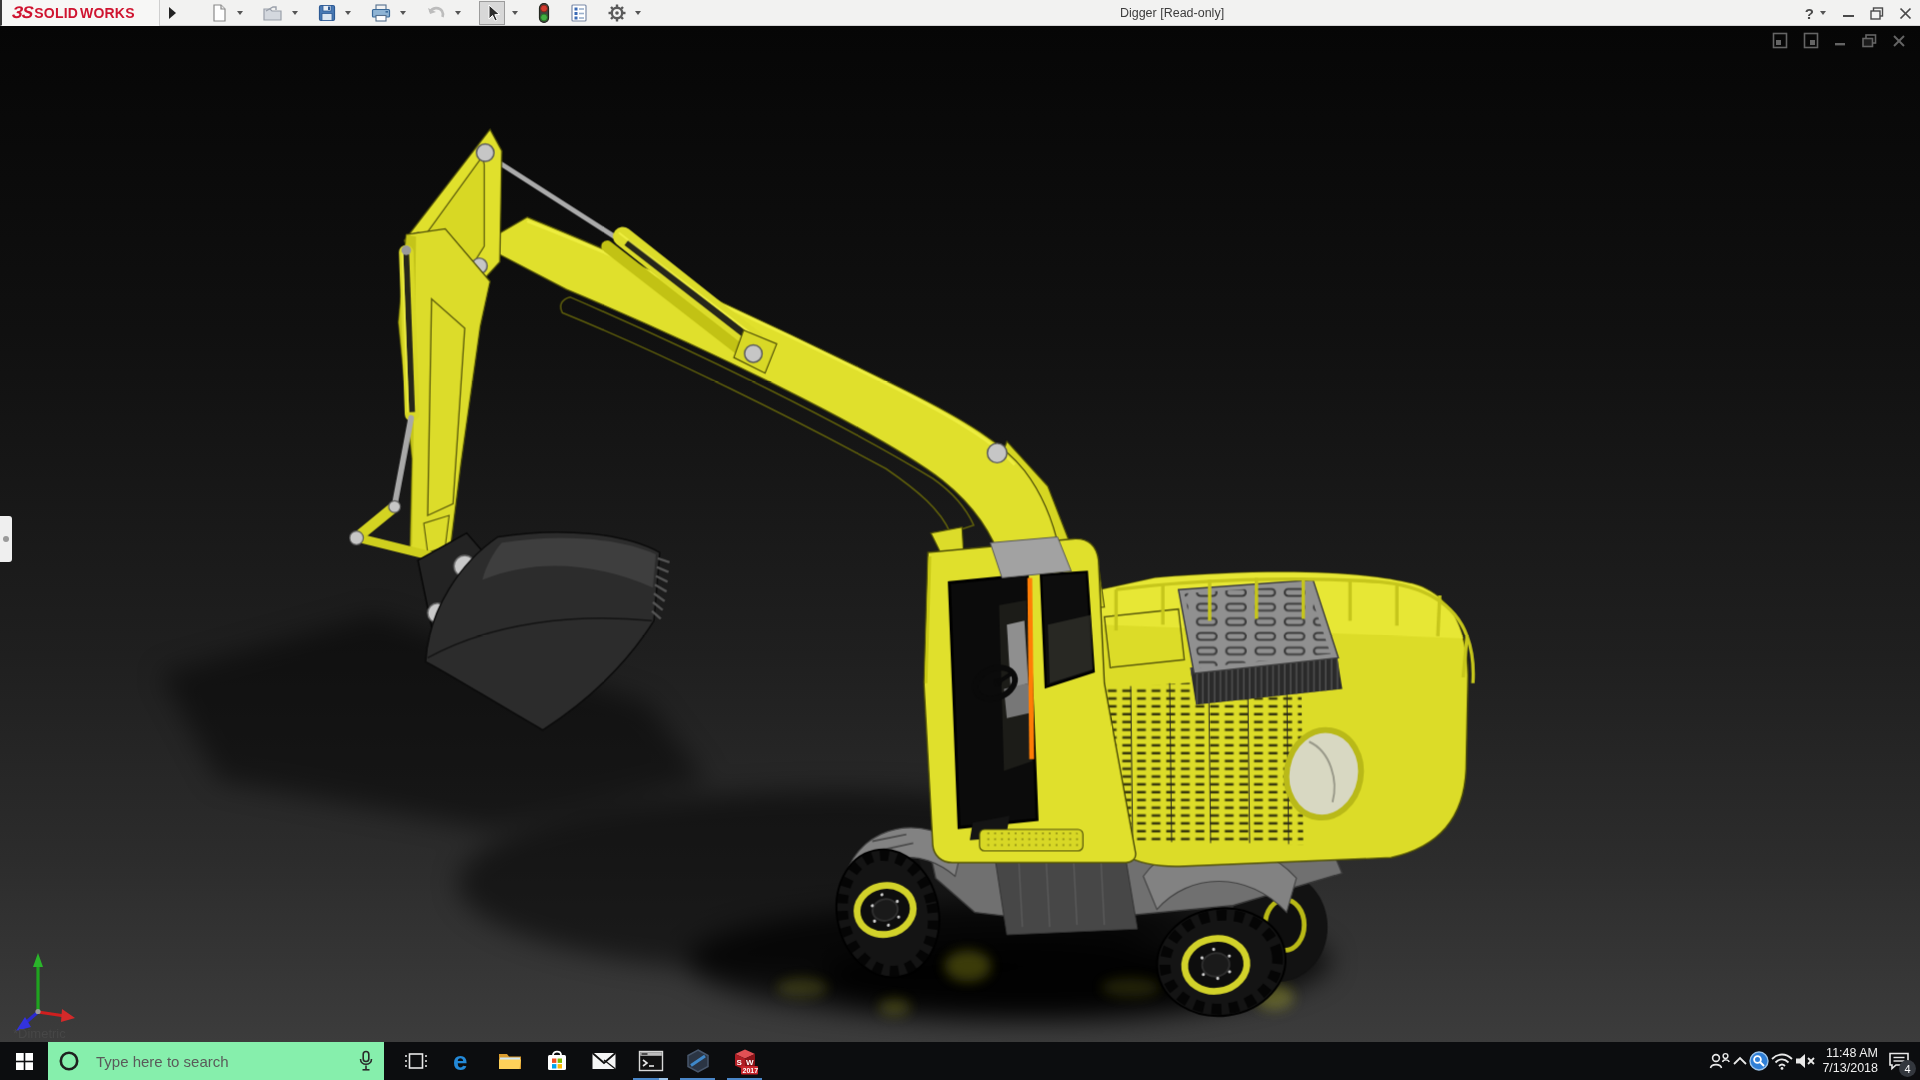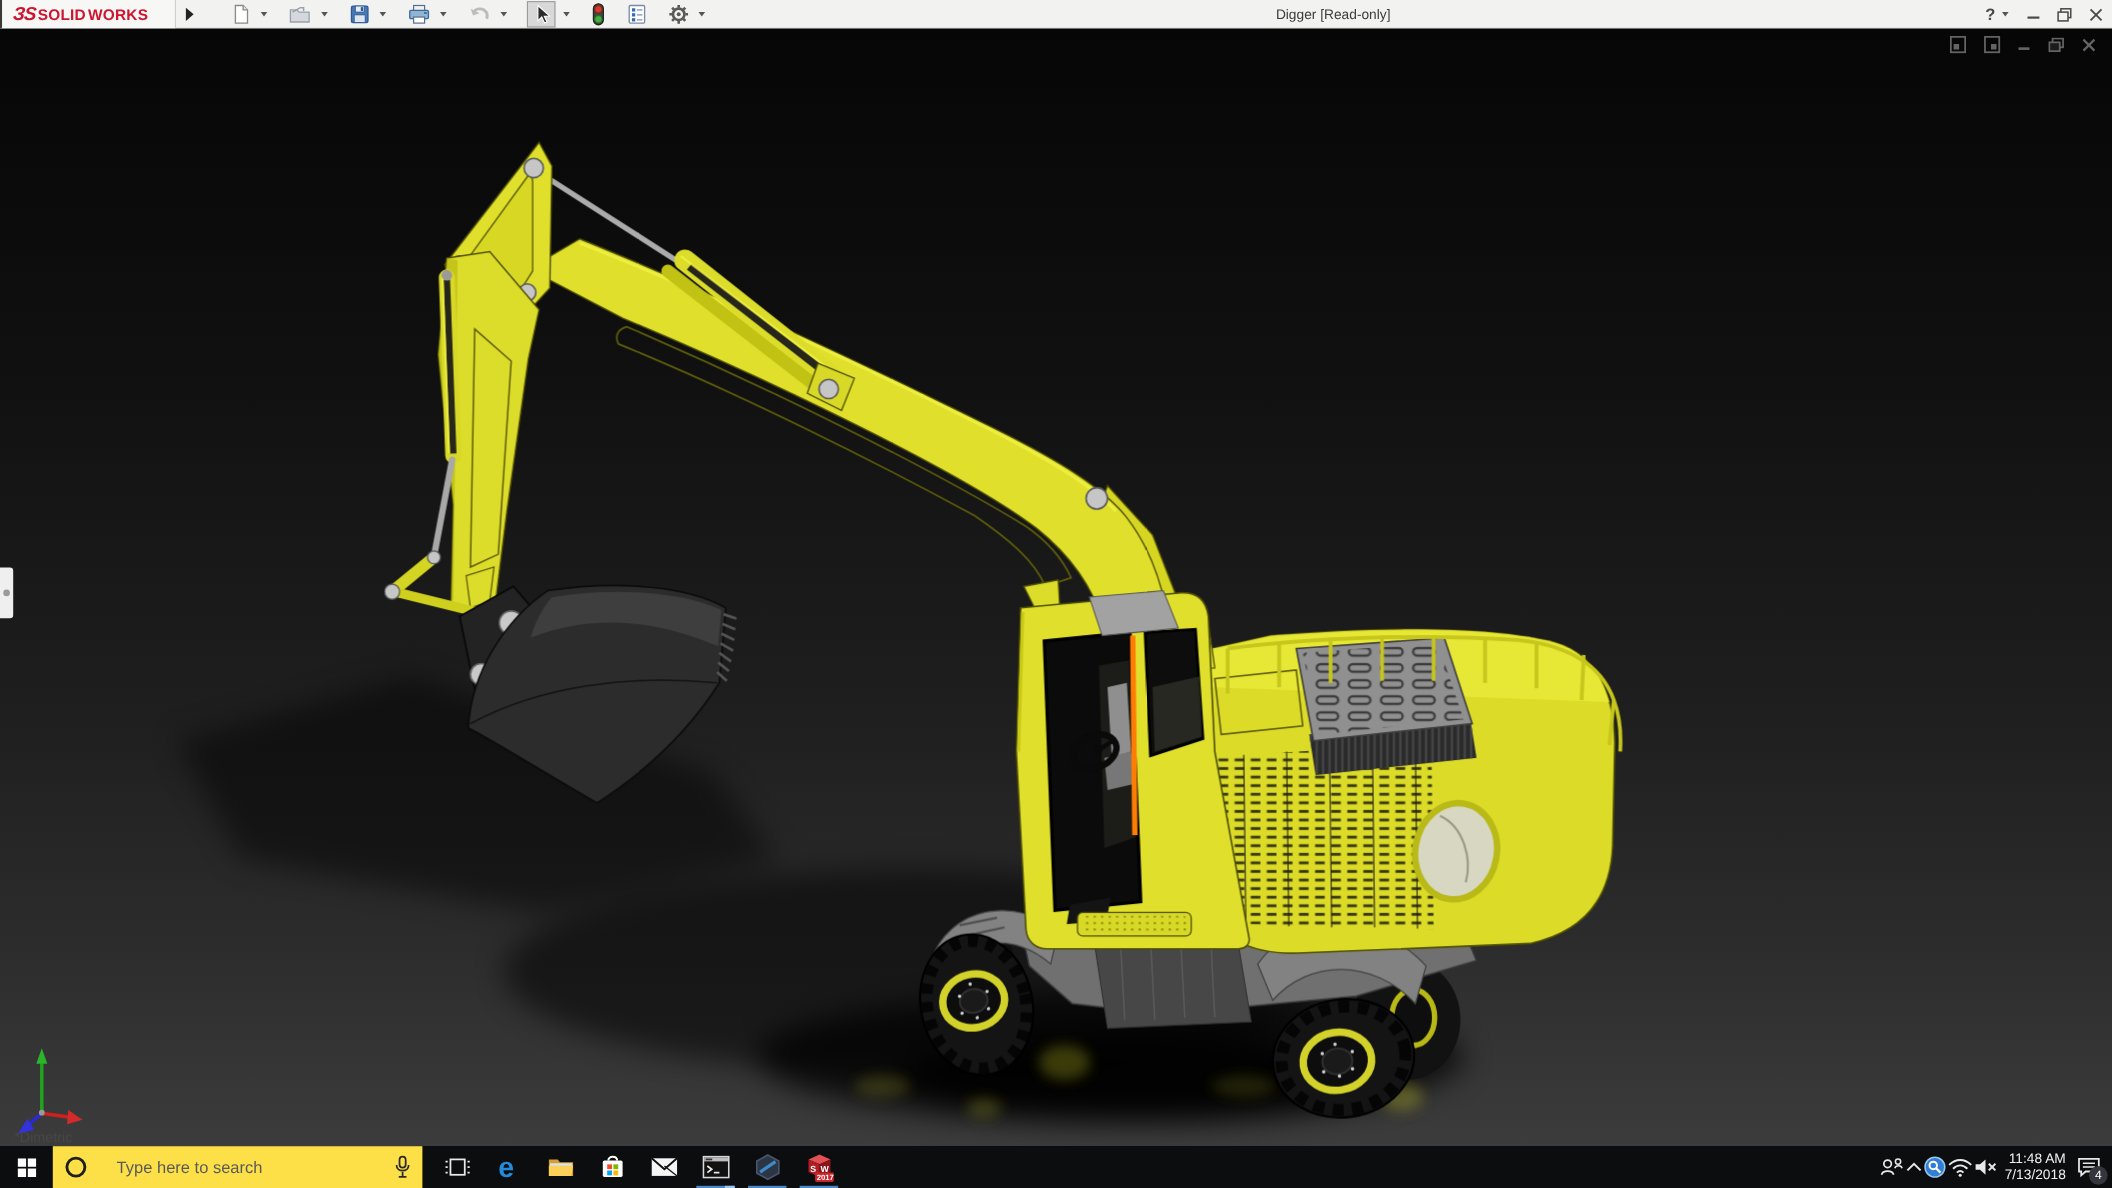--- a/index.html
+++ b/index.html
@@ -24,21 +24,21 @@
                 border-top:6px solid transparent; border-bottom:6px solid transparent; }
   .toolbar { position:absolute; left:206px; top:0; height:26px;
              display:flex; align-items:center; gap:5px; }
   .tb-btn { height:24px; display:flex; align-items:center; justify-content:center;
             padding:0 1px; }
   .tb-btn.pressed { background:#d8d8d8; border:1px solid #9c9c9c; }
   .caret { width:0; height:0; border-top:4px solid #555;
            border-left:3.5px solid transparent; border-right:3.5px solid transparent;
            margin:0 2px; }
   .tb-gap { width:6px; }
-  .doc-title { position:absolute; left:1080px; top:0; width:260px; height:26px;
+  .doc-title { position:absolute; left:1040px; top:0; width:260px; height:26px;
                line-height:26px; text-align:center; font-size:12.5px; color:#3c3c3c; }
   .win-controls { position:absolute; right:8px; top:0; height:26px;
                   display:flex; align-items:center; gap:15px; }
   .help-q { font-size:15px; font-weight:bold; color:#4a4a4a; }
 
   
   .viewport { position:absolute; top:26px; left:0; width:1920px; height:1016px;
               background:linear-gradient(180deg,#060606 0%,#101010 30%,#1f1f1f 62%,#2c2c2c 82%,#3c3c3c 100%);
               overflow:hidden; }
   .model-svg { position:absolute; top:0; left:0; }
@@ -48,22 +48,22 @@
               background:#efefef; border-radius:0 3px 3px 0;
               display:flex; align-items:center; justify-content:center; }
   .side-tab-dot { width:6px; height:6px; border-radius:50%; background:#9a9a9a; }
   .view-label { position:absolute; left:13px; top:1000px; font-size:13px; color:#474747; }
   .triad { position:absolute; left:8px; top:922px; }
 
   
   .taskbar { position:absolute; top:1042px; left:0; width:1920px; height:38px;
              background:#0c0d0f; display:flex; align-items:stretch; }
   .start-btn { width:48px; display:flex; align-items:center; justify-content:center; }
-  .search-box { width:336px; background:#fde047; display:flex; align-items:center;
-                padding:0 10px; gap:26px; }
+  .search-box { width:336px; background:#86efac; display:flex; align-items:center;
+                padding:0 10px; gap:16px; }
   .search-input { border:none; outline:none; background:transparent; flex:1;
                   font-size:15px; color:#5a5a5a; font-family:"Liberation Sans",sans-serif; }
   .search-input::placeholder { color:#5a5a5a; opacity:1; }
   .apps { display:flex; margin-left:8px; }
   .app-slot { width:47px; position:relative; display:flex; align-items:center;
               justify-content:center; }
   .underline { position:absolute; bottom:0; left:6px; right:6px; height:2.5px;
                background:#4a86c8; display:flex; justify-content:flex-end; }
   .underline .hot { width:9px; height:2.5px; background:#9cc3e8; }
   .tray { position:absolute; right:4px; top:0; height:38px; display:flex;

